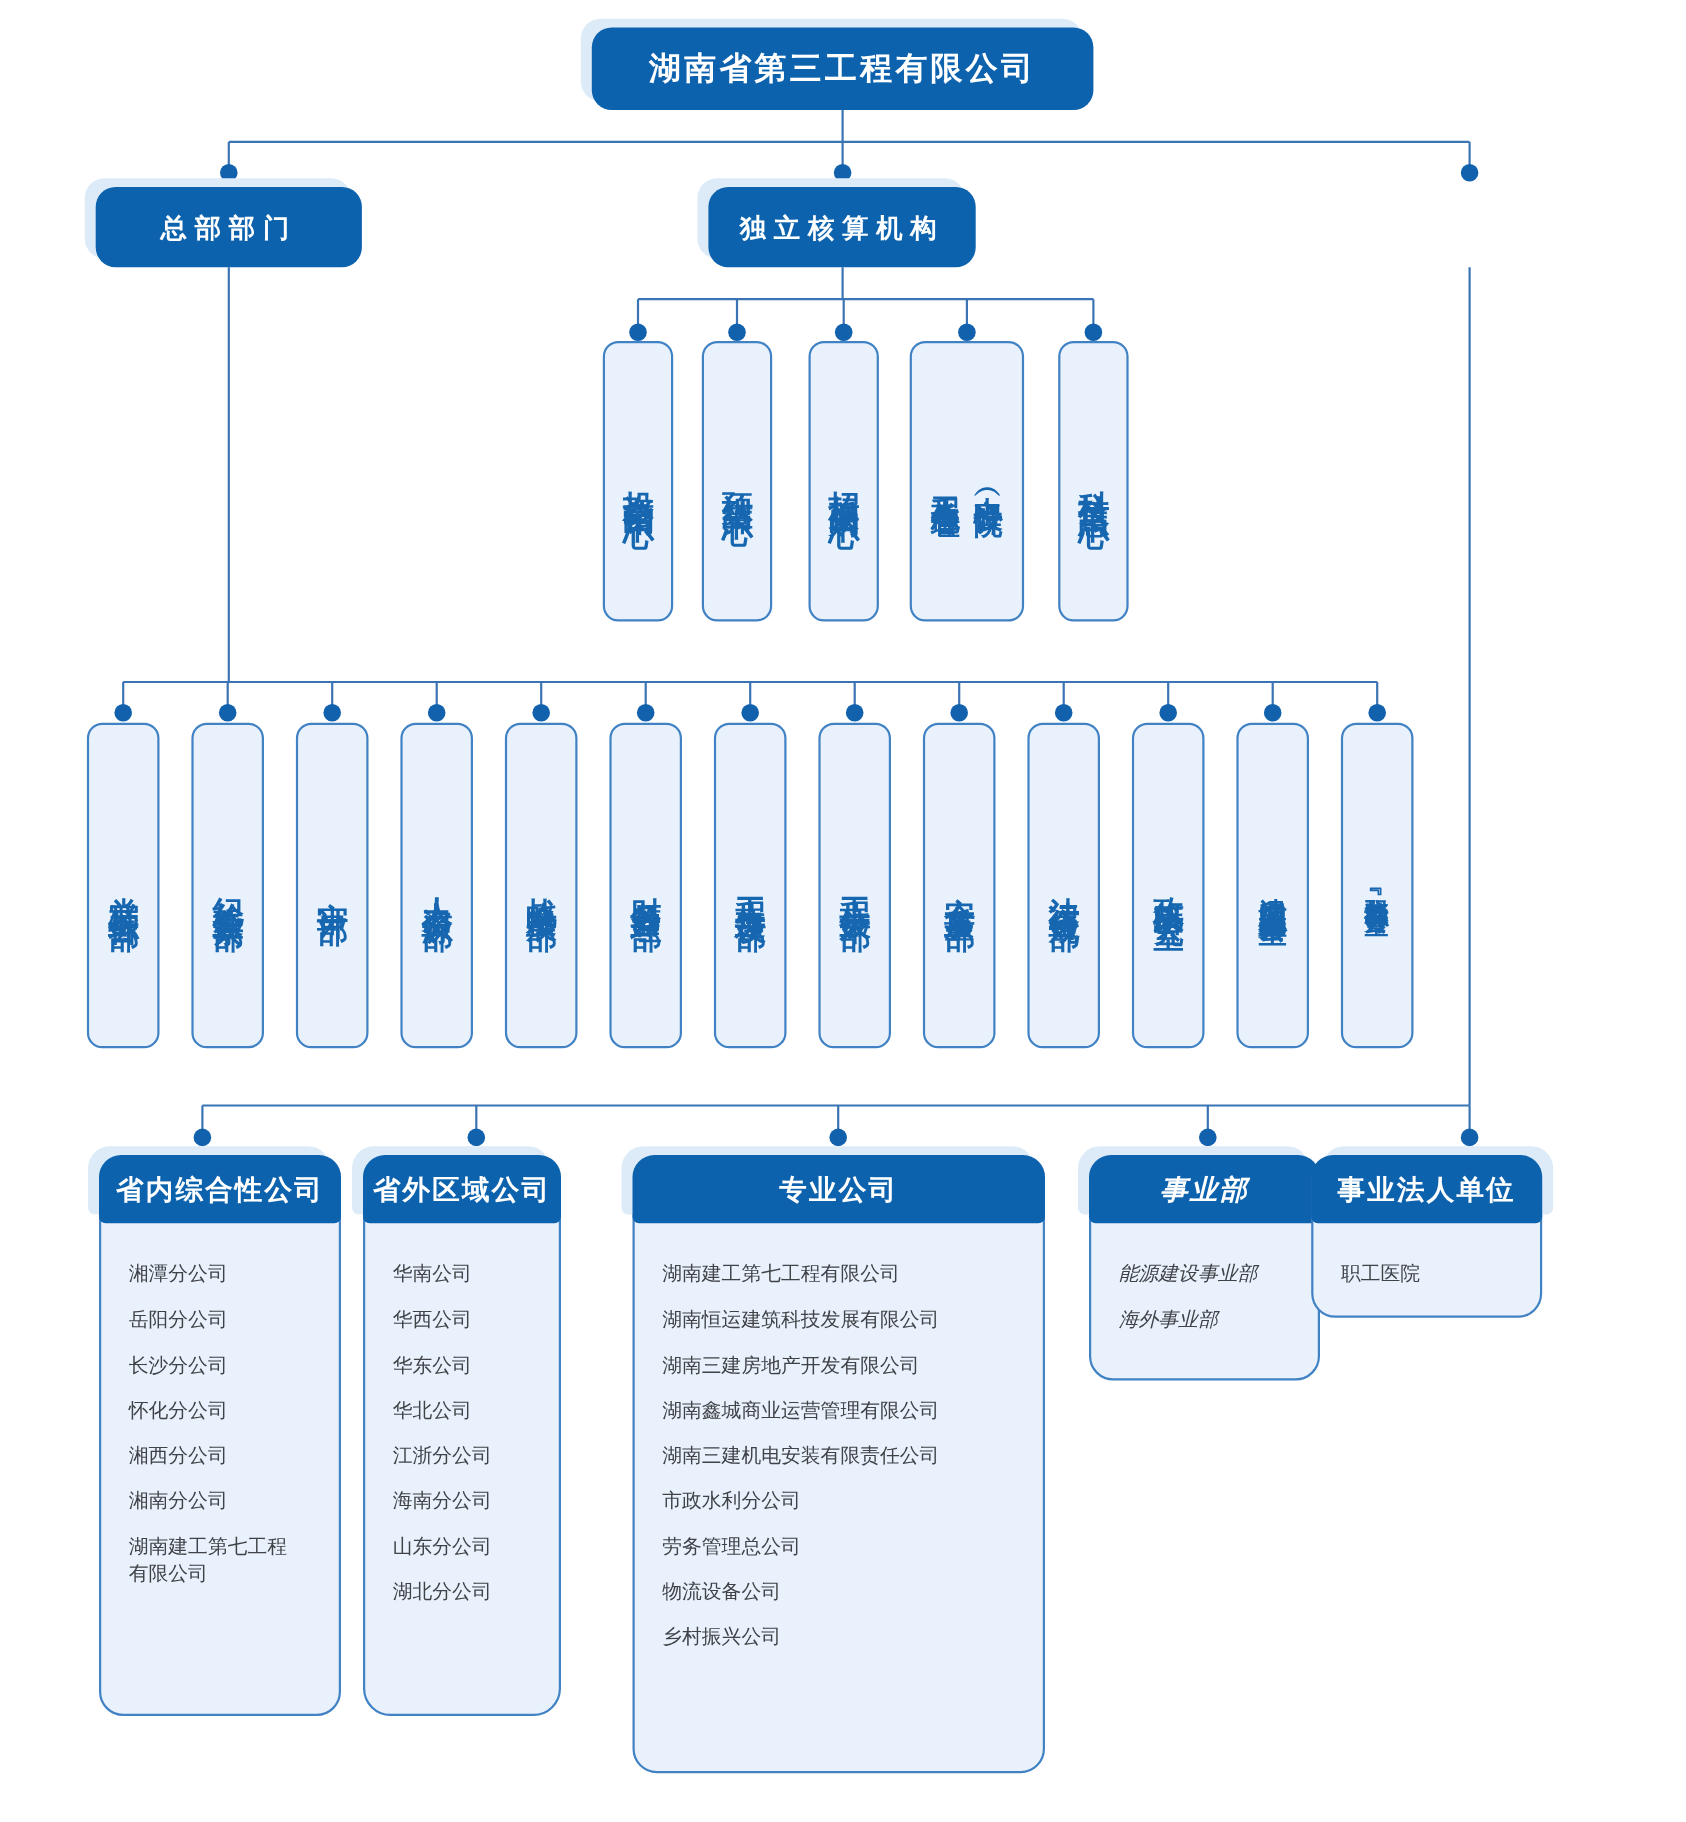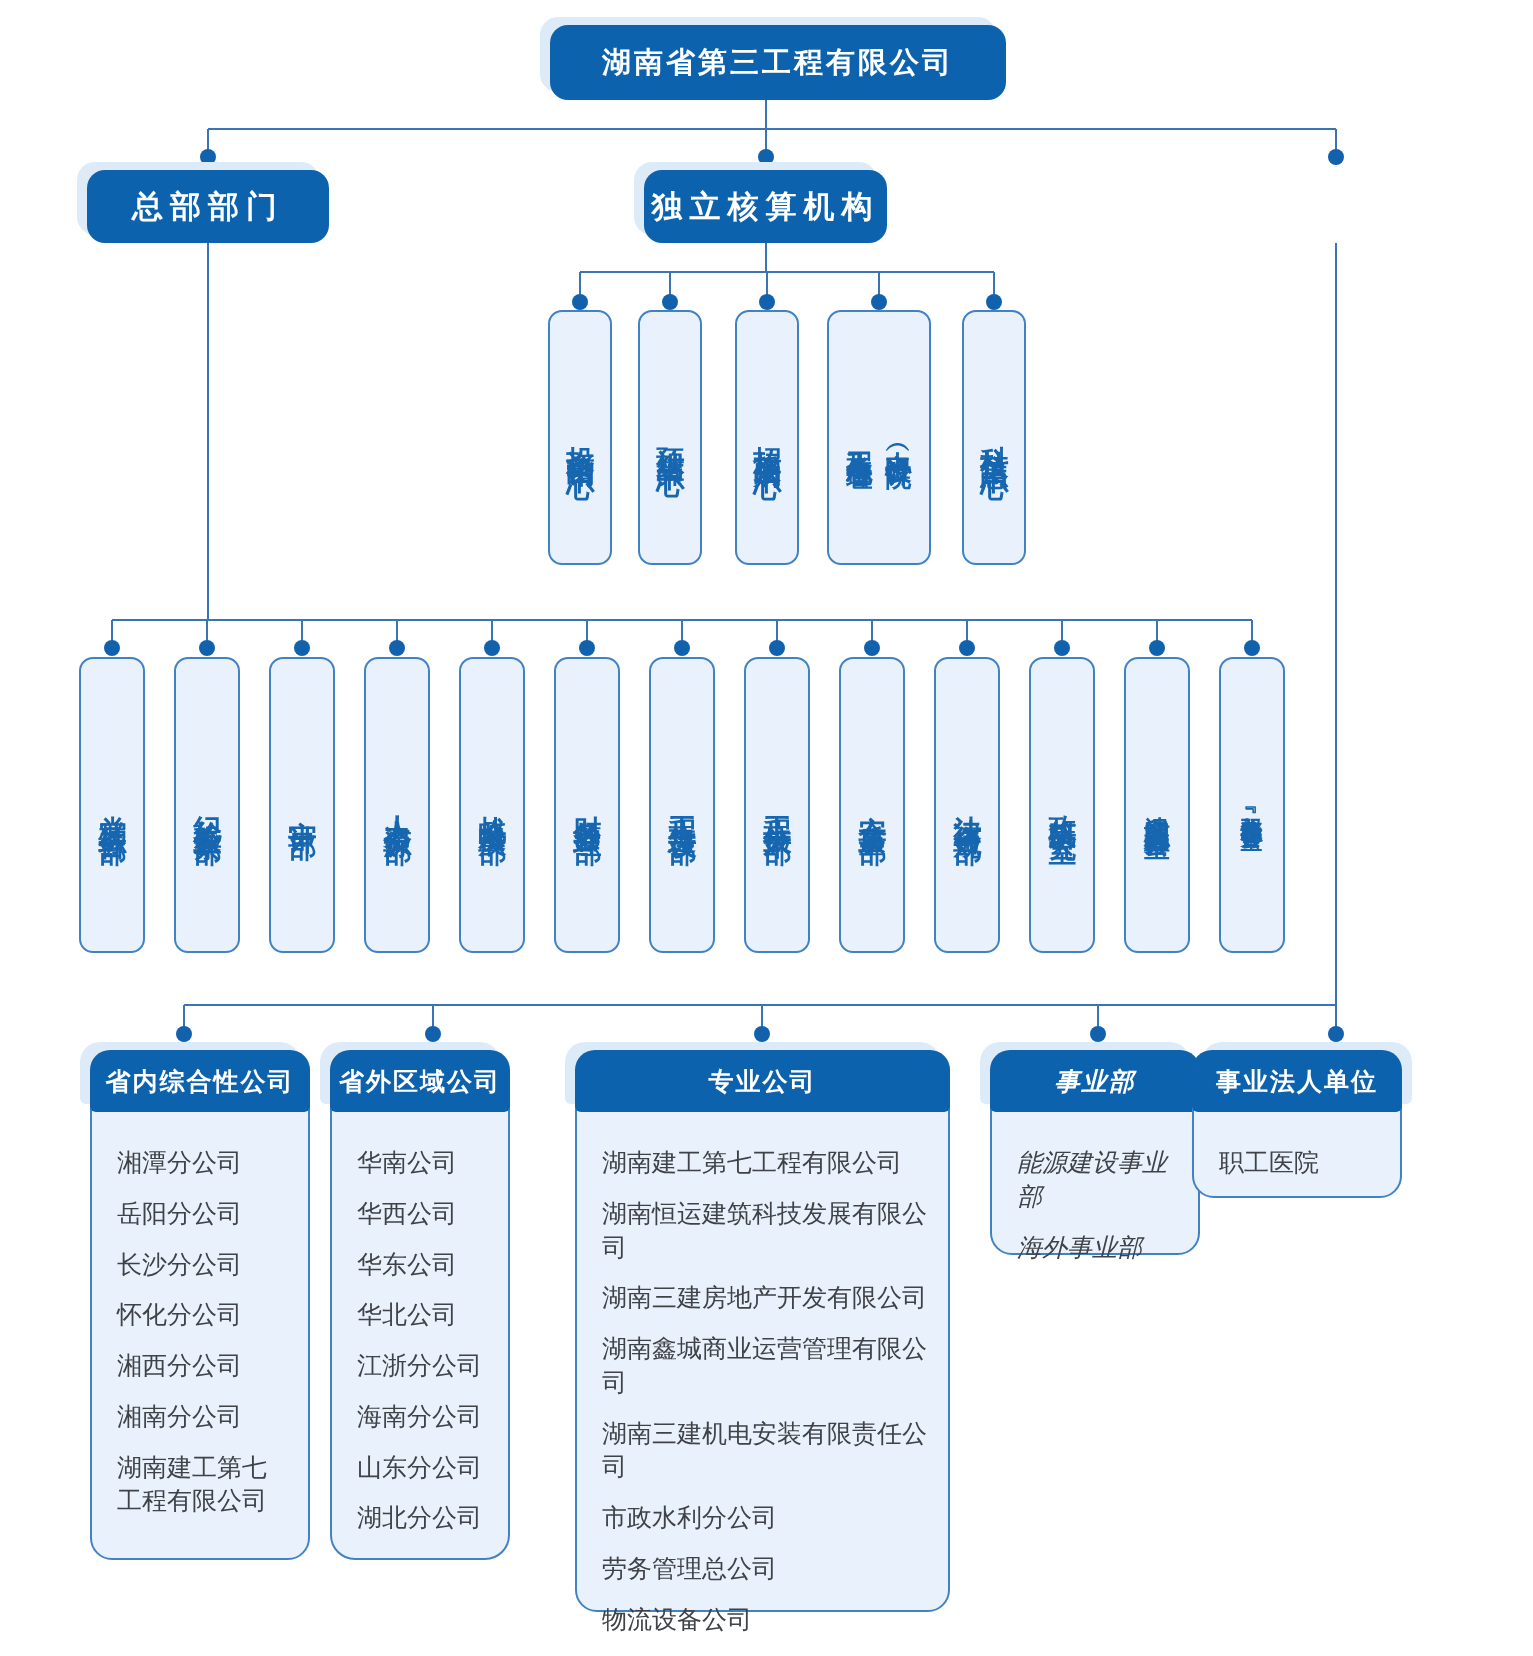--- a/index.html
+++ b/index.html
@@ -6,42 +6,42 @@
   body { font-family:"Liberation Sans", sans-serif; }
   #canvas { position:relative; width:1533px; height:1656px; background:#ffffff; overflow:hidden; }
   #connectors { position:absolute; left:0; top:0; z-index:0; }
   .cline { stroke:#3b74b5; stroke-width:2; fill:none; }
   .cdot  { fill:#1161ad; }
 
   
   .solid-box { position:absolute; z-index:2; background:#0d62ae; color:#ffffff;
     display:flex; align-items:center; justify-content:center;
     border-radius:18px; font-weight:bold; }
-  .lvl1 { font-size:29px; letter-spacing:3px;margin-left:12px; }
-  .lvl2 { font-size:31px; letter-spacing:7px; }
+  .lvl1 { font-size:29px; letter-spacing:3px; }
+  .lvl2 { font-size:24px; letter-spacing:7px; }
   .shadow-left  { box-shadow:-10px -8px 0 #ddebf9; }
   .shadow-right { box-shadow:10px -8px 0 #ddebf9; }
 
   
   .vbox { position:absolute; z-index:1; background:#e9f2fc; border:2px solid #4182c4;
     border-radius:14px; display:flex; align-items:center; justify-content:center; box-sizing:border-box; }
   .vtext { writing-mode:vertical-lr; text-orientation:mixed; color:#1766b0;
     font-weight:600; font-size:28px; letter-spacing:5px; line-height:1.5; }
   .vtext span { display:block; }
   .vtext.sz26 { font-size:26px; letter-spacing:2px; }
   .vtext.sz22 { font-size:22px; letter-spacing:1px; }
 
   
   .card { position:absolute; z-index:1; background:#e9f2fc; border:2px solid #4182c4;
     border-radius:22px; box-sizing:border-box; }
   .card-header { height:62px; background:#0d62ae; border-radius:20px 20px 6px 6px;
     margin:-2px -2px 0 -2px; color:#ffffff; font-size:25px; font-weight:bold; letter-spacing:2px;
     display:flex; align-items:center; justify-content:center; }
   .card-list { list-style:none; margin:0; padding:34px 20px 0 25px; }
-  .card-list li { font-size:25px; color:#3f4246; line-height:1.35; margin-bottom:17px; }
+  .card-list li { font-size:18px; color:#3f4246; line-height:1.35; margin-bottom:17px; }
   .card.narrow .card-list { padding-right:34px; }
 </style>
 </head>
 <body>
 
 <div id="canvas">
 
   <svg id="connectors" width="1533" height="1656">
 
     <line class="cline" x1="766" y1="100" x2="766" y2="129"></line>

